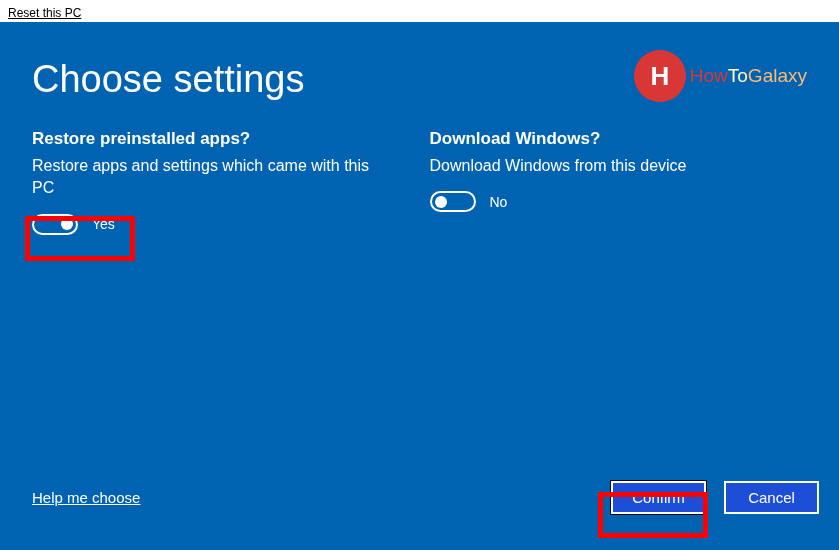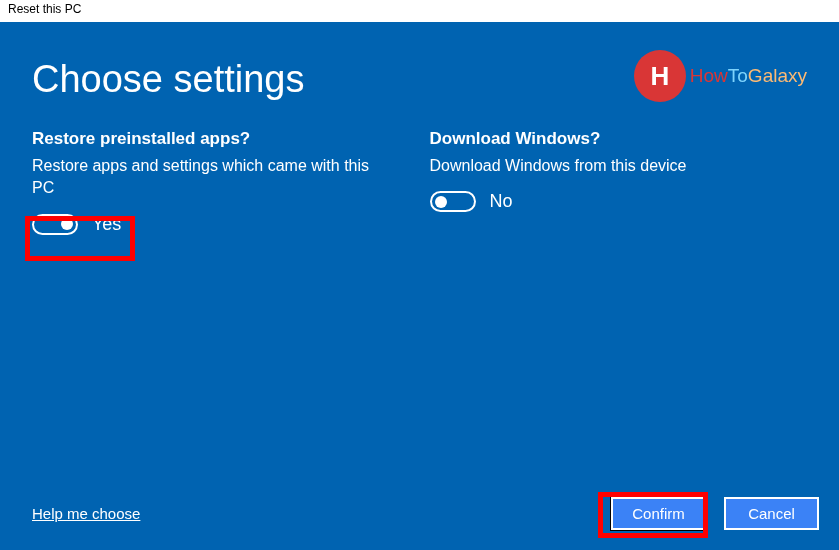--- a/index.html
+++ b/index.html
@@ -1,59 +1,59 @@
 <!DOCTYPE html>
 <html><head>
   <meta charset="utf-8">
   <style>
     * { margin: 0; padding: 0; box-sizing: border-box; }
     body { font-family: 'Segoe UI', Tahoma, Geneva, Verdana, sans-serif; width: 839px; height: 550px; background: #fff; overflow: hidden; position: relative; }
-    .title-bar { height: 22px; background: #fff; padding: 2px 8px; font-size: 12px; color: #000; display: flex; align-items: flex-start; }
+    .title-bar { height: 22px; background: #fff; padding: 2px 8px; font-size: 12px; color: #000; display: flex; align-items: flex-end; text-decoration: underline; }
     .main { background: #0063b1; height: 528px; padding: 36px 32px 20px 32px; color: #fff; position: relative; }
     .heading { font-size: 38px; font-weight: 300; margin-bottom: 28px; }
     .columns { display: flex; gap: 20px; }
     .col { flex: 1; }
     .subheading { font-size: 17px; font-weight: 600; margin-bottom: 6px; }
     .desc { font-size: 16px; font-weight: 400; line-height: 1.4; margin-bottom: 14px; max-width: 360px; }
     .toggle-row { display: flex; align-items: center; gap: 14px; }
     .toggle {
       width: 46px; height: 21px; border: 2px solid #fff; border-radius: 20px;
       position: relative; cursor: pointer; background: transparent;
     }
     .toggle .knob {
       width: 12px; height: 12px; background: #fff; border-radius: 50%;
       position: absolute; top: 50%; transform: translateY(-50%);
     }
     .toggle.on .knob { right: 3px; }
     .toggle.off .knob { left: 3px; }
-    .toggle-label { font-size: 18px; }
-    .footer { position: absolute; bottom: 20px; left: 32px; right: 20px; display: flex; justify-content: space-between; align-items: center; }
+    .toggle-label { font-size: 14px; }
+    .footer { position: absolute; bottom: 36px; left: 32px; right: 20px; display: flex; justify-content: space-between; align-items: center; }
     .help-link { color: #fff; font-size: 15px; text-decoration: underline; cursor: pointer; }
     .buttons { display: flex; gap: 18px; }
     .btn {
       width: 95px; height: 33px; font-size: 15px; color: #fff; cursor: pointer;
       display: flex; align-items: center; justify-content: center;
-      background: #3b82f6;
+      background: #1d4ed8;
     }
     .btn.confirm { border: 2px solid #fff; outline: 1px solid #000; }
     .btn.cancel  { border: 2px solid #fff; }
     
     .hl { position: absolute; border: 5px solid #ff0000; pointer-events: none; }
     .hl1 { left: 25px; top: 216px; width: 110px; height: 45px; }
     .hl2 { right: 131px; bottom: 12px; width: 110px; height: 46px; }
     
     .wm { position: absolute; top: 28px; right: 32px; display: flex; align-items: center; gap: 4px; pointer-events: none; }
     .wm-circle {
       width: 52px; height: 52px; background: #d93636; border-radius: 50%;
       display: flex; align-items: center; justify-content: center;
       color: #fff; font-weight: 700; font-size: 26px; font-family: Arial, sans-serif;
     }
     .wm-text { font-weight: 400; font-size: 19px; display: flex; }
     .wm-text .p1 { color: #d93636; }
-    .wm-text .p2 { color: #7dd3fc; }
+    .wm-text .p2 { color: #fef9c3; }
     .wm-text .p3 { color: #fdba74; }
   </style>
 </head>
 <body>
 
 <div class="title-bar">
   <span>Reset this PC</span>
 </div>
 
 <div class="main">

